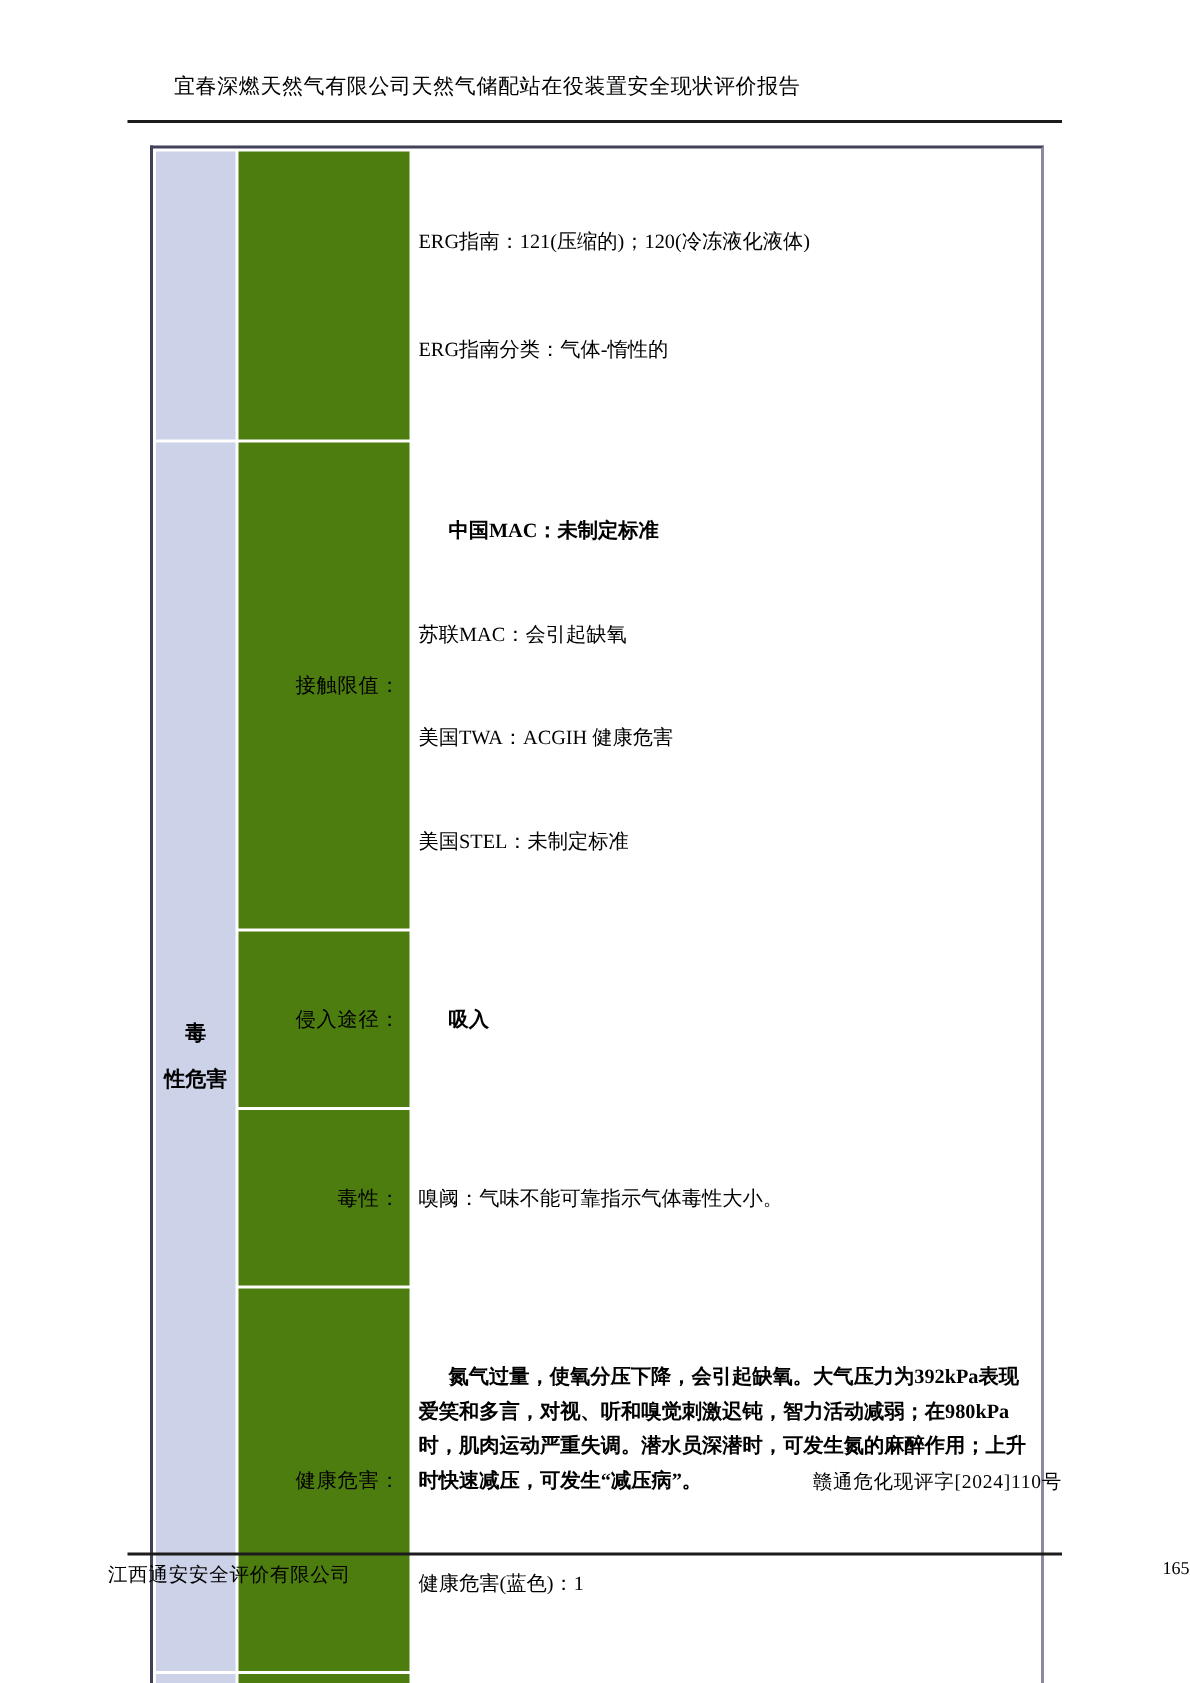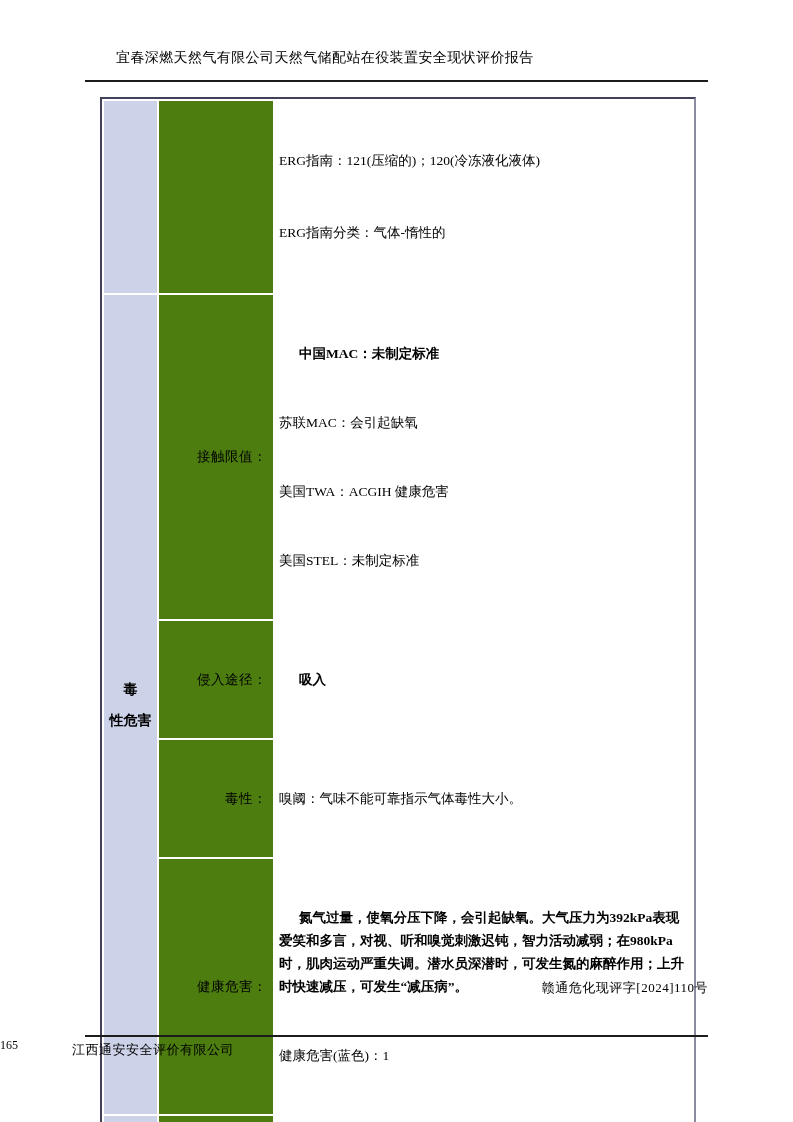--- a/index.html
+++ b/index.html
@@ -41,21 +41,21 @@
     background:#ffffff; font-size:13.5px; line-height:23px;
     padding:1px 6px 1px 4px; white-space:pre-wrap;
   }
   td.content .ind { text-indent:20px;font-weight:bold; }
   td.content .erg-line { line-height:26px; }
   .footer-rule {
     position:absolute; left:85px; top:1035px; width:623px; height:2px;
     background:#1c1c1c;
   }
   .f-company { position:absolute; left:72px; top:1041px; font-size:13px; letter-spacing:0.5px; }
-  .f-page { position:absolute; left:0; top:1038px; width:100%; text-align:left; font-size:12px; }
+  .f-page { position:absolute; left:0; top:1038px; width:100%; text-align:right; font-size:12px; }
   .f-doc { position:absolute; right:85px; top:979px; font-size:13px; letter-spacing:0.5px; }
 </style>
 </head>
 <body>
 
 <div class="page">
 
   <div class="doc-title">宜春深燃天然气有限公司天然气储配站在役装置安全现状评价报告</div>
   <div class="header-rule"></div>
 

